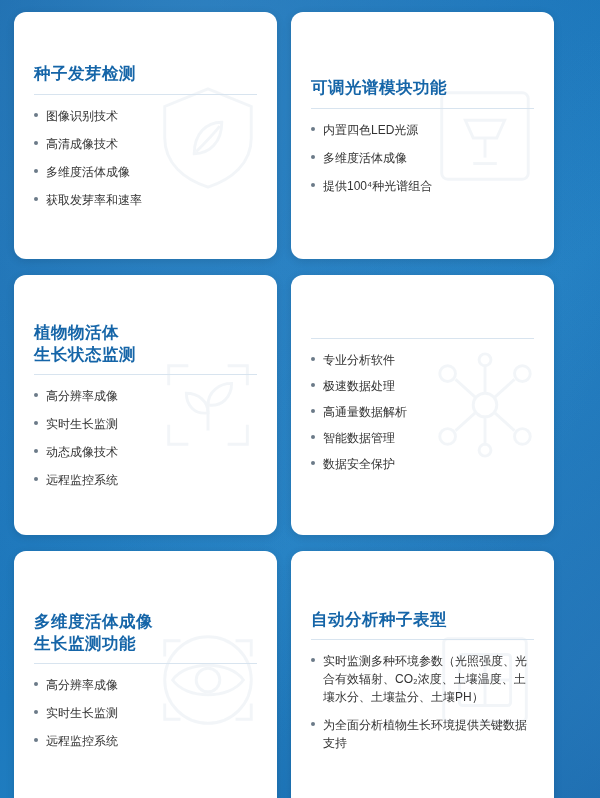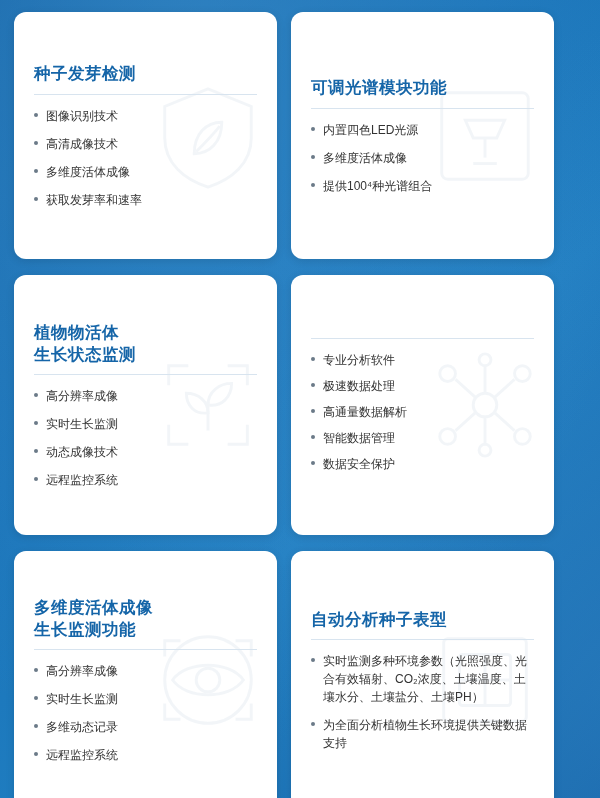--- a/index.html
+++ b/index.html
@@ -210,21 +210,20 @@
           <circle class="wm-stroke" cx="60" cy="60" r="12"></circle>
           <path class="wm-stroke" d="M16 36 V20 H32 M88 20 H104 V36 M104 84 V100 H88 M32 100 H16 V84"></path>
         </svg>
       </div>
       <div class="card-title">多维度活体成像
 生长监测功能</div>
       <div class="title-rule"></div>
       <ul class="bullets">
         <li>高分辨率成像</li>
         <li>实时生长监测</li>
-        <li>多维动态记录</li>
         <li>远程监控系统</li>
       </ul>
     </div>
 
     <div class="card">
       <div class="watermark">
         <svg viewBox="0 0 120 120">
           <rect class="wm-stroke" x="18" y="18" width="84" height="84" rx="4"></rect>
           <rect class="wm-stroke" x="34" y="34" width="52" height="52" rx="3"></rect>
           <path class="wm-stroke" d="M60 34 V86 M34 60 H86"></path>

